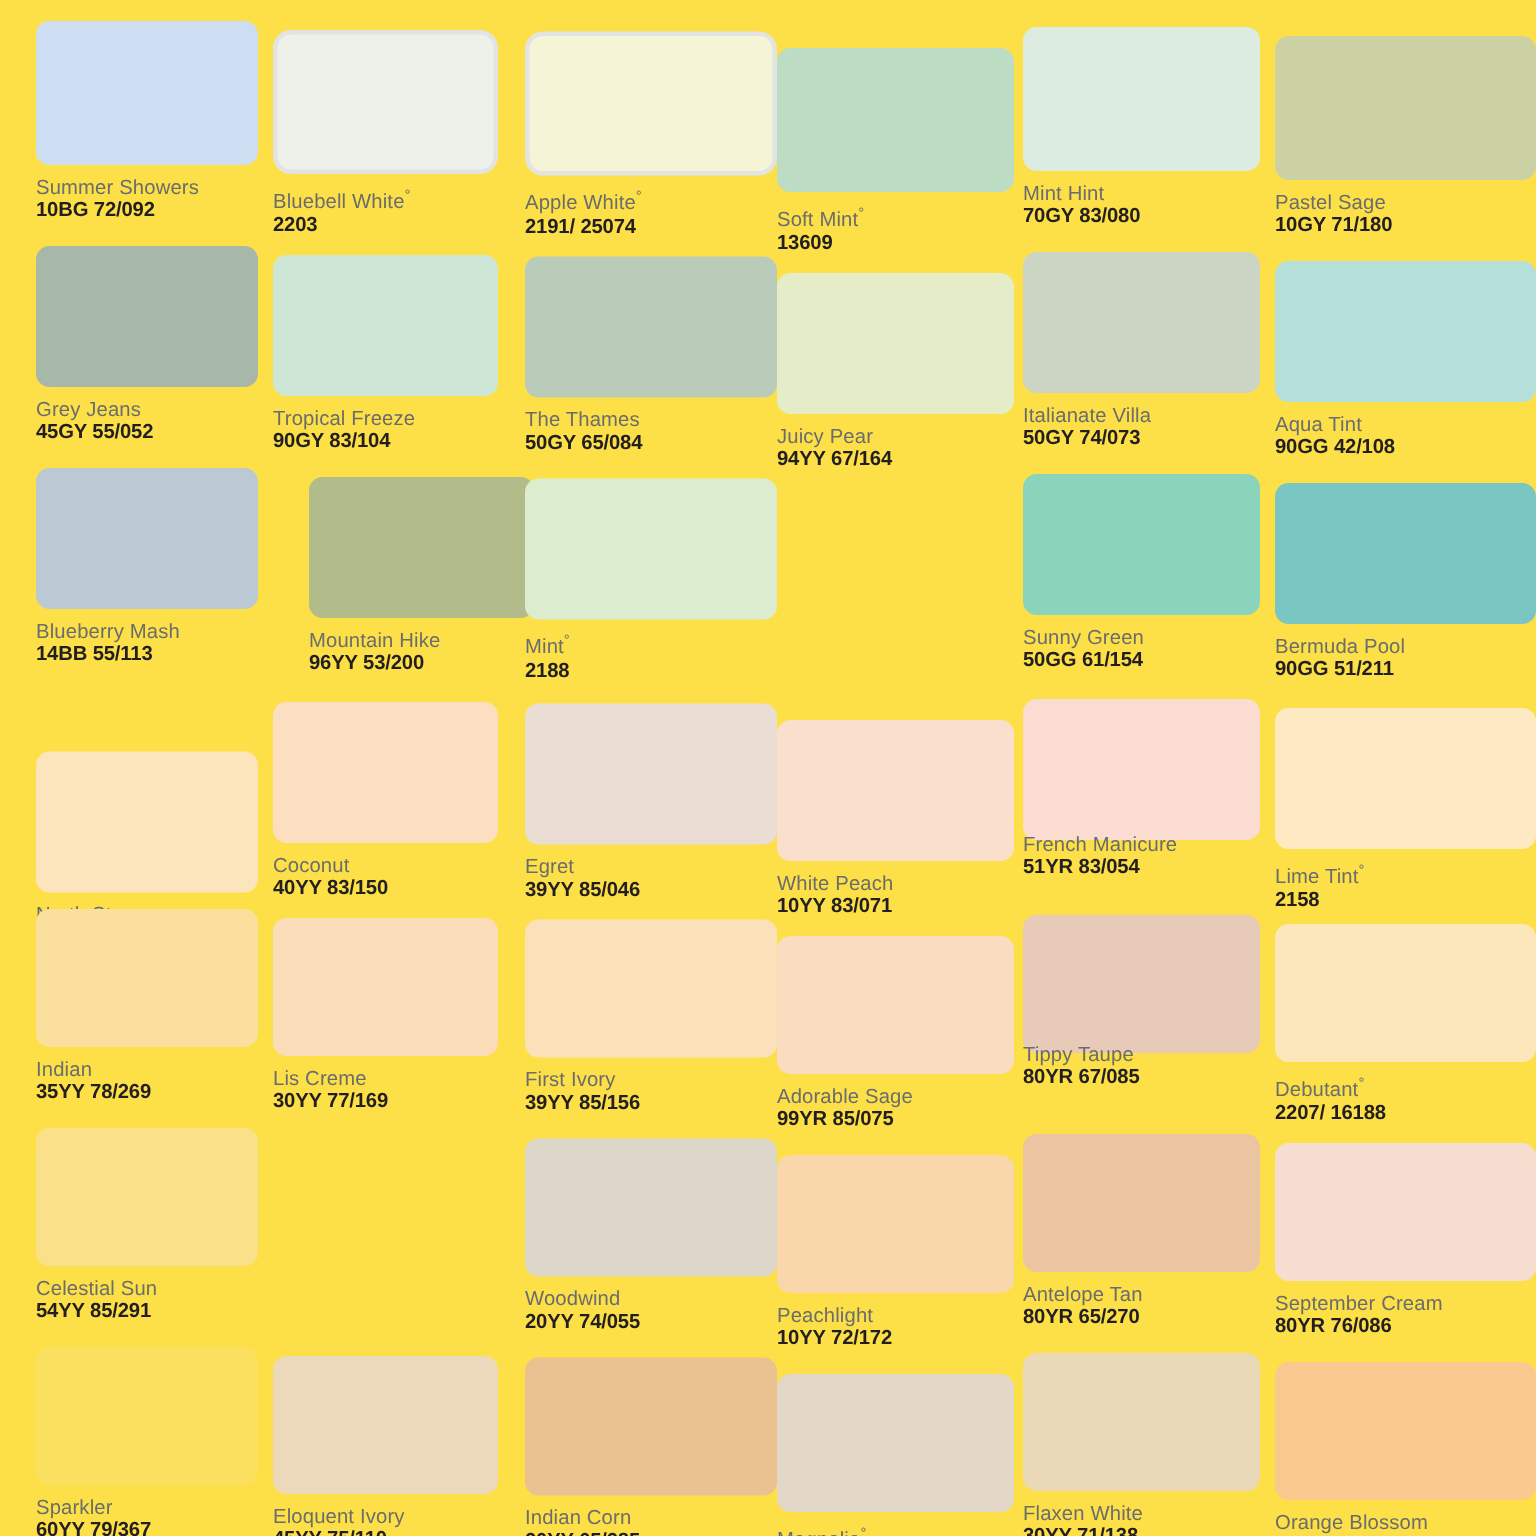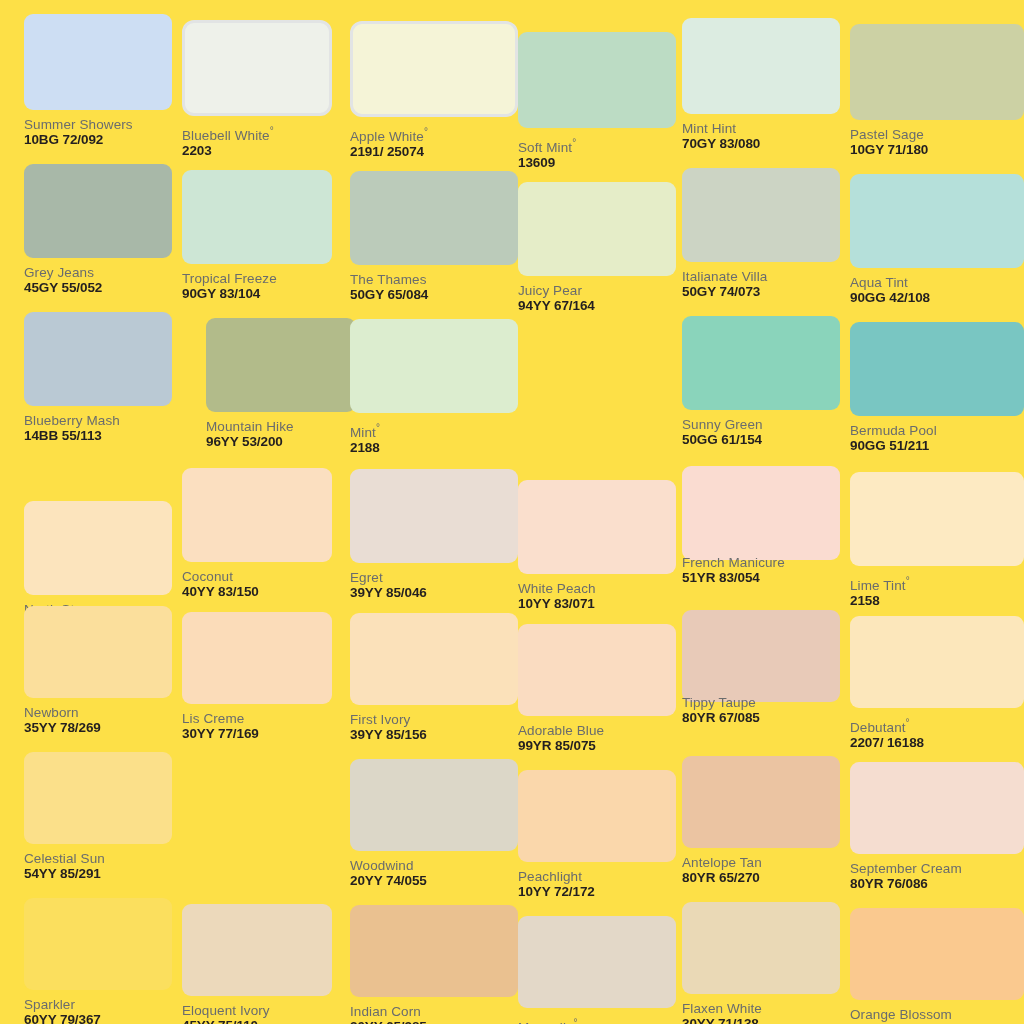--- a/index.html
+++ b/index.html
@@ -208,42 +208,42 @@
     <div class="swatch-cell" style="left: 850px; top: 472px; width: 174px; height: 140px;">
       <div class="swatch-chip" style="width: 174px; height: 94px; background: rgb(253, 234, 194);"></div>
       <div class="swatch-label" style="top: 101px;">
         <span class="swatch-name">Lime Tint<span class="deg">°</span></span>
         <span class="swatch-code">2158</span>
       </div>
     </div>
     <div class="swatch-cell" style="left: 24px; top: 606px; width: 148px; height: 138px;">
       <div class="swatch-chip" style="width: 148px; height: 92px; background: rgb(251, 223, 156);"></div>
       <div class="swatch-label" style="top: 99px;">
-        <span class="swatch-name">Newborn</span>
+        <span class="swatch-name">Indian</span>
         <span class="swatch-code">35YY 78/269</span>
       </div>
     </div>
     <div class="swatch-cell" style="left: 182px; top: 612px; width: 150px; height: 138px;">
       <div class="swatch-chip" style="width: 150px; height: 92px; background: rgb(251, 220, 185);"></div>
       <div class="swatch-label" style="top: 99px;">
         <span class="swatch-name">Lis Creme</span>
         <span class="swatch-code">30YY 77/169</span>
       </div>
     </div>
     <div class="swatch-cell" style="left: 350px; top: 613px; width: 168px; height: 138px;">
       <div class="swatch-chip" style="width: 168px; height: 92px; background: rgb(251, 225, 186);"></div>
       <div class="swatch-label" style="top: 99px;">
         <span class="swatch-name">First Ivory</span>
         <span class="swatch-code">39YY 85/156</span>
       </div>
     </div>
     <div class="swatch-cell" style="left: 518px; top: 624px; width: 158px; height: 138px;">
       <div class="swatch-chip" style="width: 158px; height: 92px; background: rgb(250, 220, 193);"></div>
       <div class="swatch-label" style="top: 99px;">
-        <span class="swatch-name">Adorable Blue</span>
+        <span class="swatch-name">Adorable Sage</span>
         <span class="swatch-code">99YR 85/075</span>
       </div>
     </div>
     <div class="swatch-cell" style="left: 682px; top: 610px; width: 158px; height: 138px;">
       <div class="swatch-chip" style="width: 158px; height: 92px; background: rgb(232, 202, 184);"></div>
       <div class="swatch-label" style="top: 85px;">
         <span class="swatch-name">Tippy Taupe</span>
         <span class="swatch-code">80YR 67/085</span>
       </div>
     </div>

